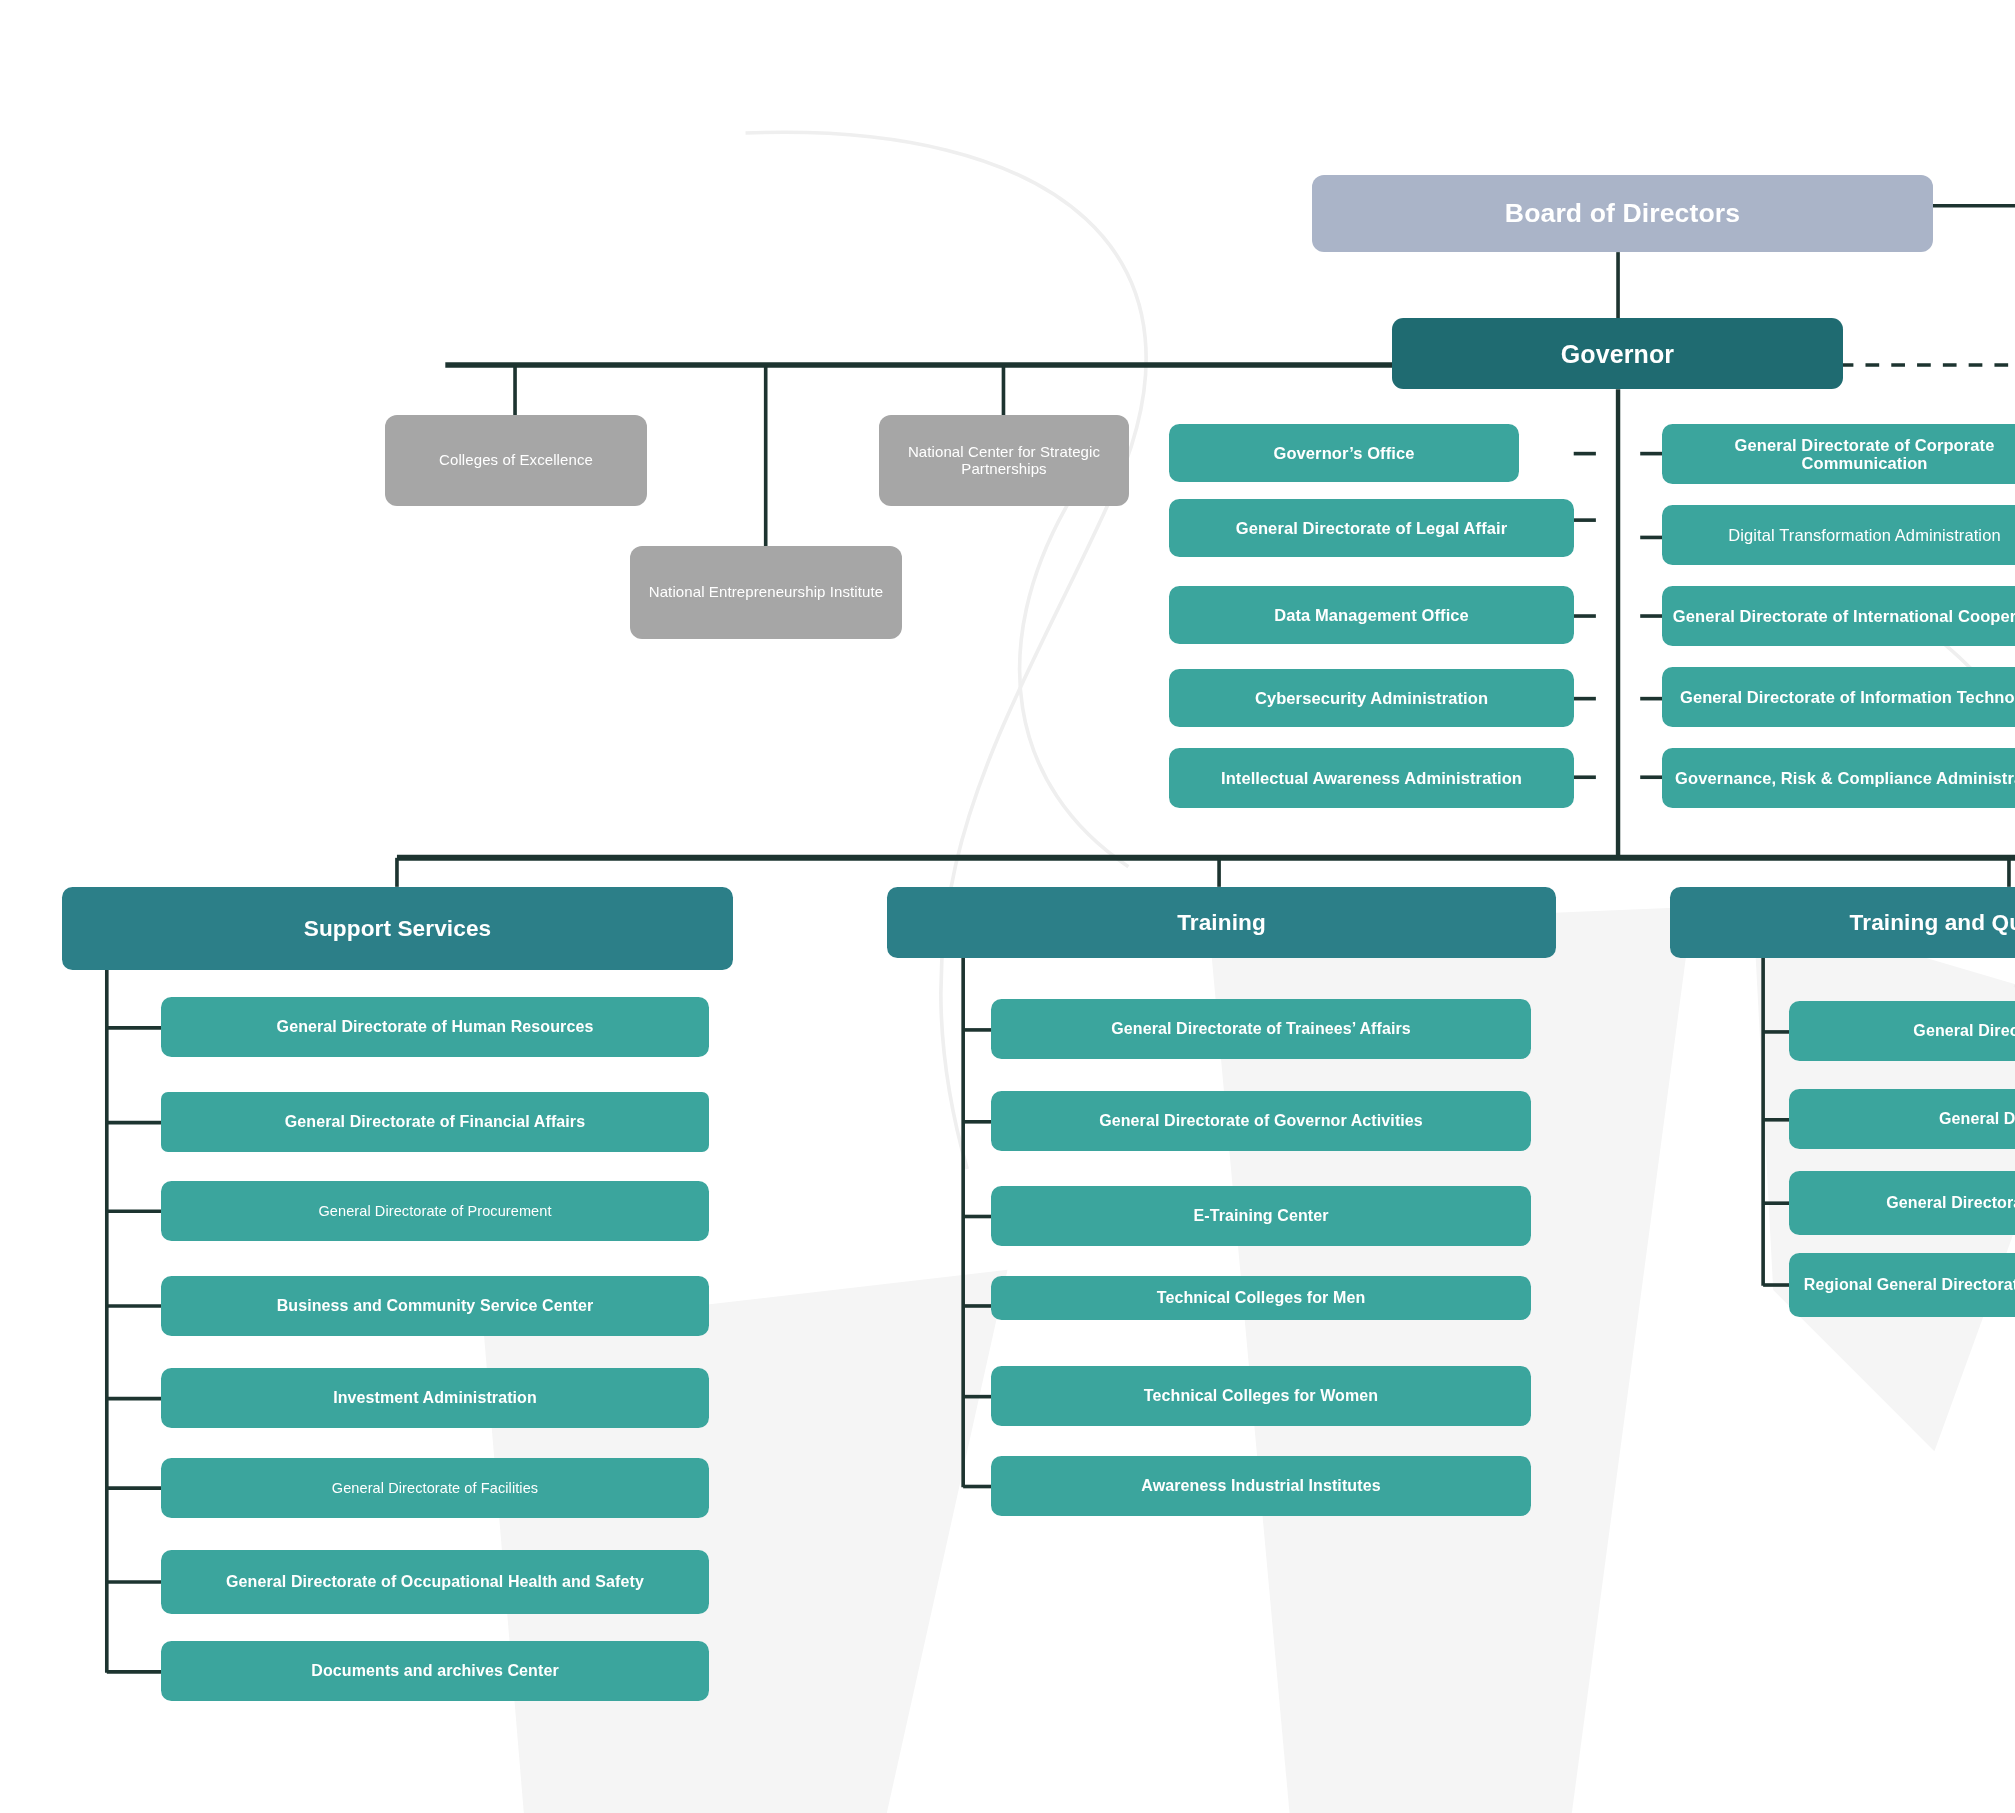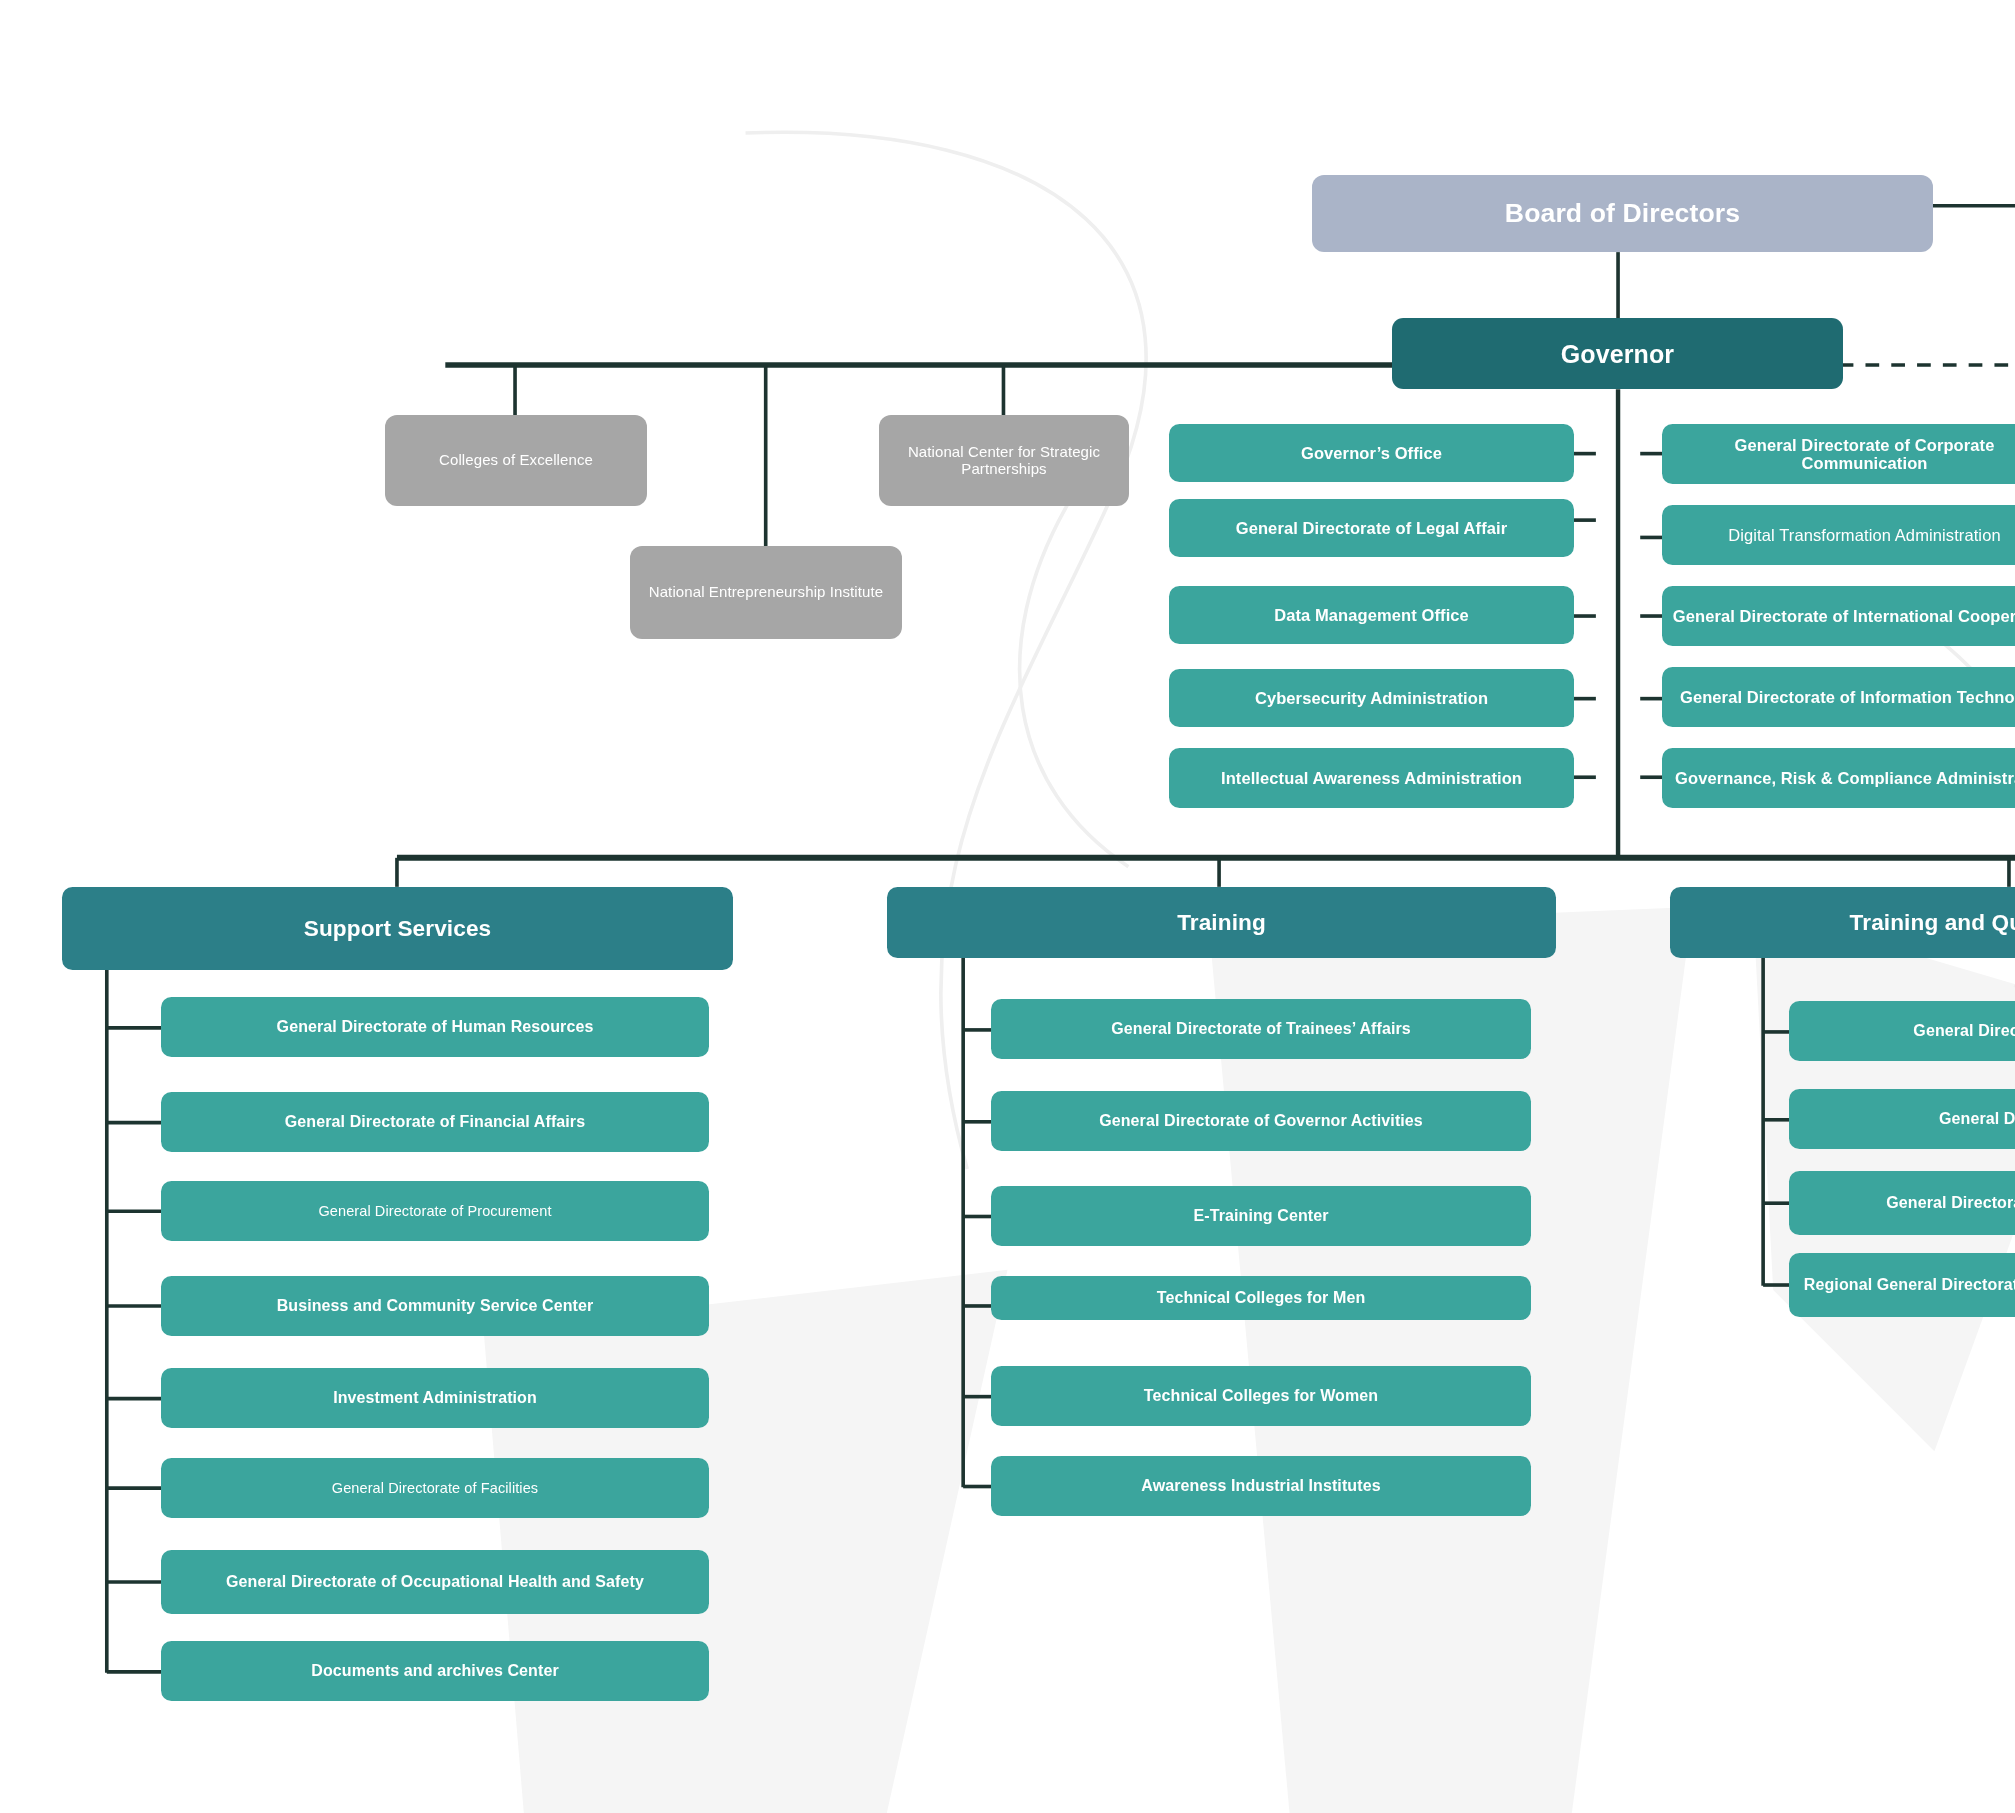--- a/index.html
+++ b/index.html
@@ -154,21 +154,21 @@
   <div class="node n-grey" style="left:385px;top:415px;width:262px;height:91px;">
     <span>Colleges of Excellence</span>
   </div>
   <div class="node n-grey" style="left:630px;top:546px;width:272px;height:93px;">
     <span>National Entrepreneurship Institute</span>
   </div>
   <div class="node n-grey" style="left:879px;top:415px;width:250px;height:91px;">
     <span>National Center for Strategic Partnerships</span>
   </div>
 
-  <div class="node n-staff" style="left:1169px;top:424px;width:405px;height:58px;">
+  <div class="node n-staff" style="left:1169px;top:424px;width:350px;height:58px;">
     <span>Governor’s Office</span>
   </div>
   <div class="node n-staff" style="left:1169px;top:499px;width:405px;height:58px;">
     <span>General Directorate of Legal Affair</span>
   </div>
   <div class="node n-staff" style="left:1169px;top:586px;width:405px;height:58px;">
     <span>Data Management Office</span>
   </div>
   <div class="node n-staff" style="left:1169px;top:669px;width:405px;height:58px;">
     <span>Cybersecurity Administration</span>
@@ -192,21 +192,21 @@
   <div class="node n-staff" style="left:1662px;top:748px;width:405px;height:60px;">
     <span>Governance, Risk &amp; Compliance Administration</span>
   </div>
 
   <div class="node n-div" style="left:62px;top:887px;width:671px;height:83px;">
     <span>Support Services</span>
   </div>
   <div class="node n-child" style="left:161px;top:997px;width:548px;height:60px;">
     <span>General Directorate of Human Resources</span>
   </div>
-  <div class="node n-child" style="left:161px;top:1092px;width:548px;height:60px;">
+  <div class="node n-child" style="left:161px;top:1092px;width:548px;height:60px;border-radius:7px;">
     <span>General Directorate of Financial Affairs</span>
   </div>
   <div class="node n-child sm" style="left:161px;top:1181px;width:548px;height:60px;">
     <span>General Directorate of Procurement</span>
   </div>
   <div class="node n-child" style="left:161px;top:1276px;width:548px;height:60px;">
     <span>Business and Community Service Center</span>
   </div>
   <div class="node n-child" style="left:161px;top:1368px;width:548px;height:60px;">
     <span>Investment Administration</span>

